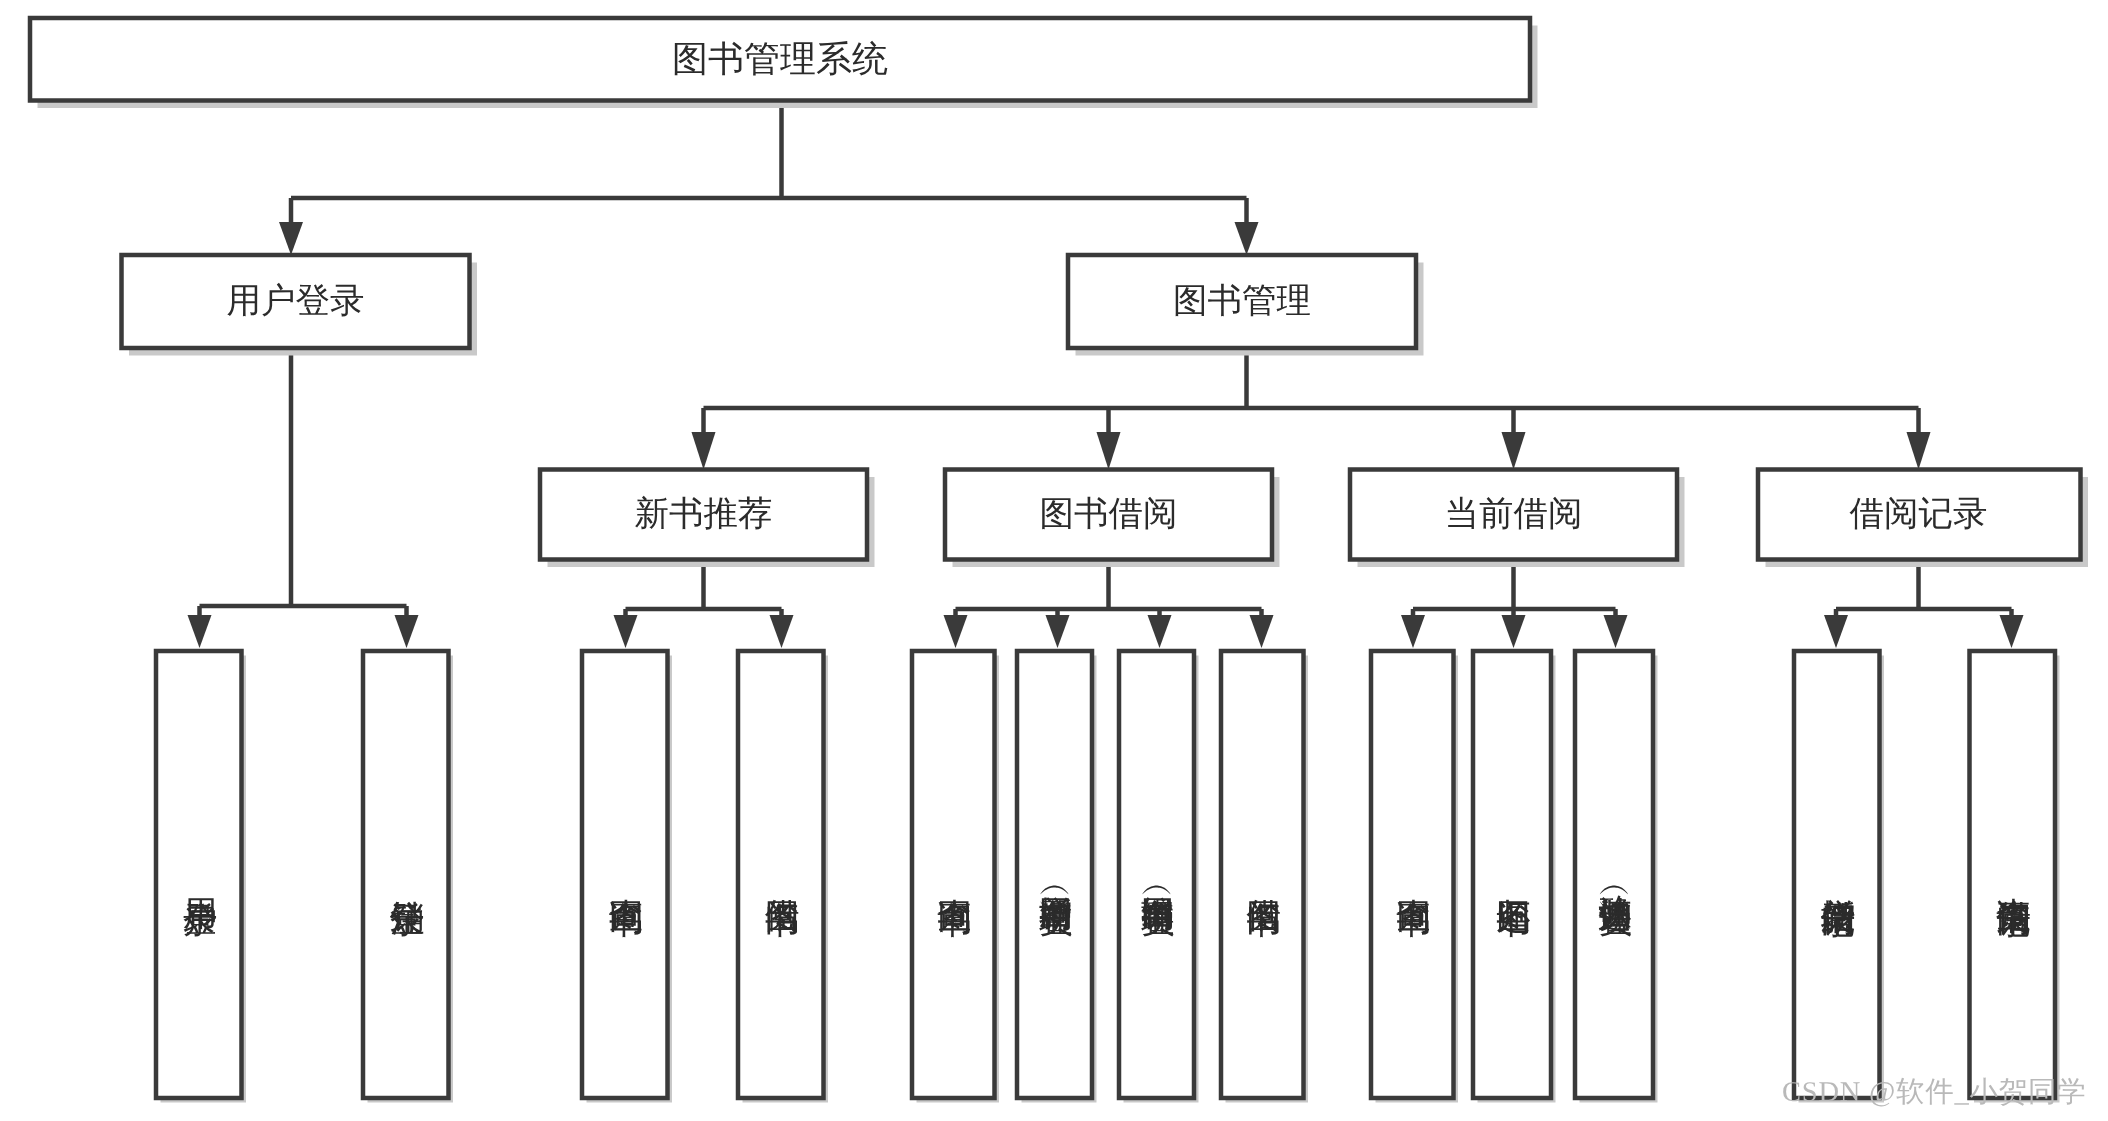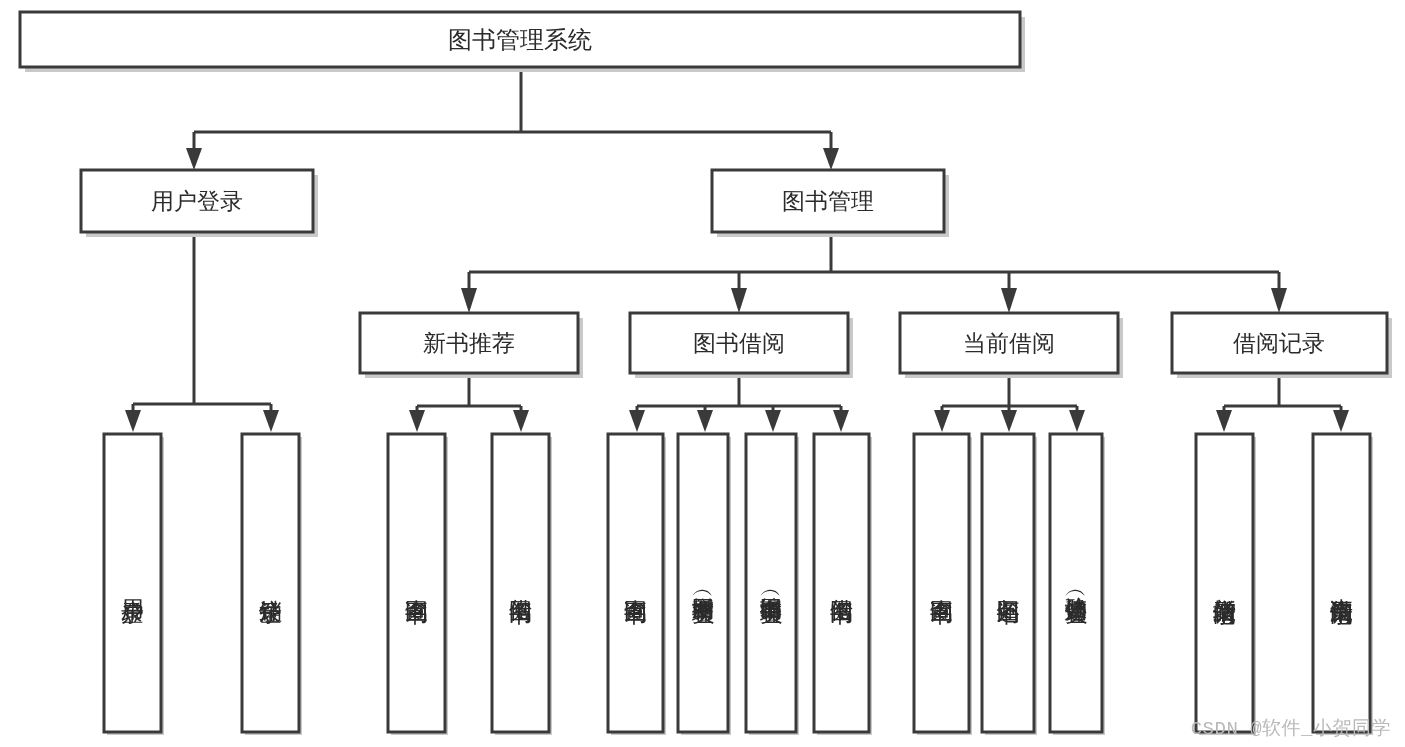--- a/index.html
+++ b/index.html
@@ -73,21 +73,21 @@
     white-space: nowrap;
     display: flex;
     align-items: center;
     justify-content: center;
     pointer-events: none;
   }
   #watermark {
     position: absolute;
     right: 14px;
     bottom: 6px;
-    font-family: Liberation Mono, monospace;
+    font-family: Liberation Serif, serif;
     font-size: 19px;
     color: #b9b9b9;
     white-space: nowrap;
     letter-spacing: 0.5px;
   }
 </style>
 </head>
 <body>
 
 <div id="diagram-root">

